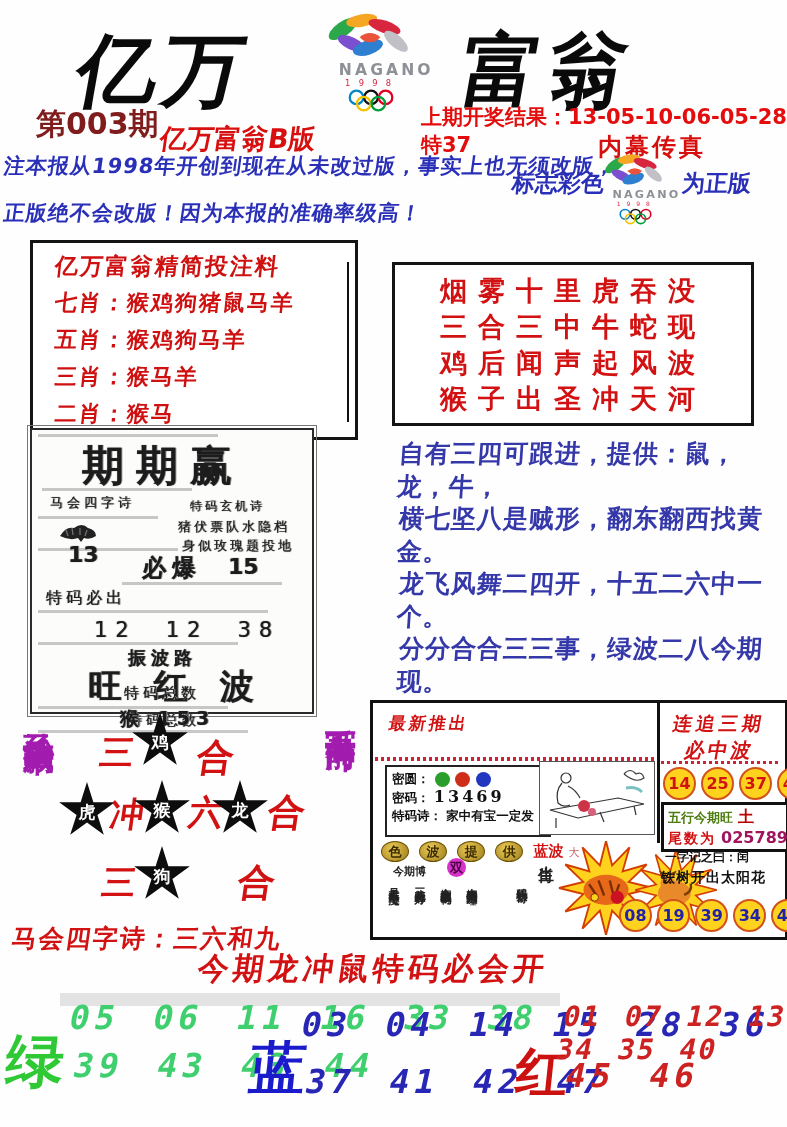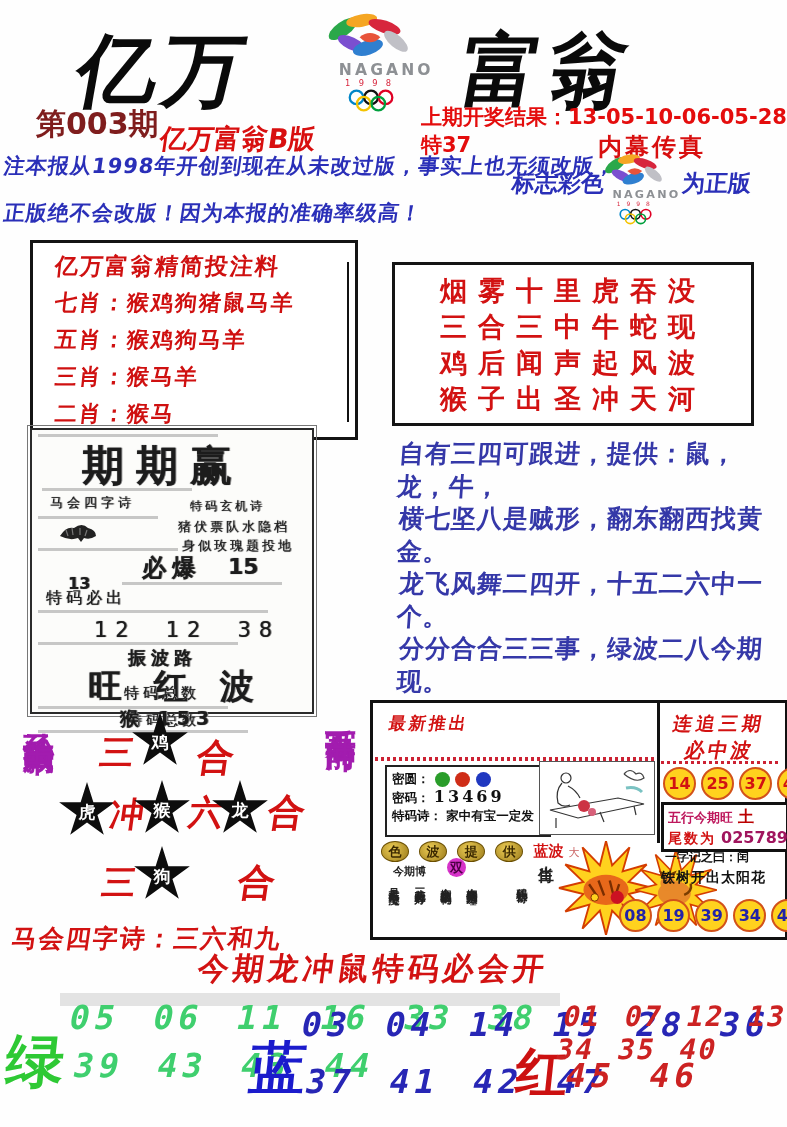--- a/index.html
+++ b/index.html
@@ -135,21 +135,21 @@
     <div class="abs fuzzy" style="left:18px;top:64px;font-size:13px;letter-spacing:4px;">马会四字诗</div>
     <div class="abs noise" style="left:6px;top:86px;width:120px;"></div>
     <svg class="abs" style="left:26px;top:92px;" width="40" height="20" viewBox="0 0 40 20">
       <path d="M2 14 q6 -10 14 -8 q8 -6 14 0 q8 2 8 8 q-6 4 -12 2 l-3 4 l-3 -4 q-8 3 -18 -2 Z" fill="#222"></path>
       <path d="M8 8 l2 6 M14 6 l1 7 M22 6 l0 7 M29 8 l-2 6" stroke="#777" stroke-width="1.2"></path>
     </svg>
     <div class="abs noise" style="left:6px;top:118px;width:140px;"></div>
     <div class="abs fuzzy" style="left:158px;top:68px;font-size:12px;letter-spacing:3px;">特码玄机诗</div>
     <div class="abs fuzzy" style="left:146px;top:88px;font-size:13px;letter-spacing:3px;">猪伏票队水隐档</div>
     <div class="abs fuzzy" style="left:150px;top:107px;font-size:13px;letter-spacing:3px;">身似玫瑰题投地</div>
-    <div class="abs fuzzy" style="left:36px;top:144px;font-size:16px;font-weight:bold;">13</div>
+    <div class="abs fuzzy" style="left:36px;top:112px;font-size:22px;font-weight:bold;">13</div>
     <div class="abs fuzzy" style="left:110px;top:122px;font-size:24px;font-weight:bold;letter-spacing:6px;">必爆</div>
     <div class="abs fuzzy" style="left:196px;top:124px;font-size:22px;font-weight:bold;">15</div>
     <div class="abs noise" style="left:90px;top:152px;width:160px;"></div>
     <div class="abs fuzzy" style="left:14px;top:158px;font-size:16px;letter-spacing:4px;">特码必出</div>
     <div class="abs noise" style="left:6px;top:180px;width:230px;"></div>
     <div class="abs fuzzy" style="left:62px;top:186px;font-size:21px;letter-spacing:8px;">12　12　38</div>
     <div class="abs noise" style="left:6px;top:212px;width:200px;"></div>
     <div class="abs fuzzy" style="left:96px;top:216px;font-size:18px;font-weight:bold;letter-spacing:5px;">振波路</div>
     <div class="abs fuzzy" style="left:56px;top:234px;font-size:34px;font-weight:bold;letter-spacing:10px;font-family:'DejaVu Serif',serif;">旺 红 波</div>
     <div class="abs noise" style="left:6px;top:276px;width:190px;"></div>
@@ -280,21 +280,21 @@
     <div class="abs red-ital" style="left:312px;top:34px;font-size:20px;letter-spacing:3px;">必中波</div>
     <div class="abs dotted-red" style="left:288px;top:58px;width:120px;height:3px;"></div>
     <div class="abs" style="left:290px;top:64px;white-space:nowrap;">
       <span class="circle-num circle-top">14</span>
       <span class="circle-num circle-top">25</span>
       <span class="circle-num circle-top">37</span>
       <span class="circle-num circle-top">48</span>
     </div>
     <div class="abs element-box" style="left:288px;top:99px;width:114px;height:40px;">
       <div style="white-space:nowrap;">
-        <span style="color:#be185d;font-weight:bold;font-size:13px;">五行今期旺</span>
+        <span style="color:#4d7c0f;font-weight:bold;font-size:13px;">五行今期旺</span>
         <span style="color:#b00;font-weight:bold;font-size:16px;">土</span>
       </div>
       <div style="white-space:nowrap;">
         <span style="color:#d21212;font-weight:bold;font-size:14px;letter-spacing:2px;">尾数为</span>
         <span style="color:#a0155e;font-weight:bold;font-size:16px;">025789</span>
       </div>
     </div>
     <div class="abs" style="left:292px;top:146px;font-size:12px;font-weight:bold;color:#111;">一字记之曰：闰</div>
     <div class="abs" style="left:288px;top:166px;font-size:14px;font-weight:bold;color:#111;letter-spacing:1px;font-family:'DejaVu Serif',serif;">铁树开出太阳花</div>
     <div class="abs" style="left:246px;top:196px;white-space:nowrap;">

